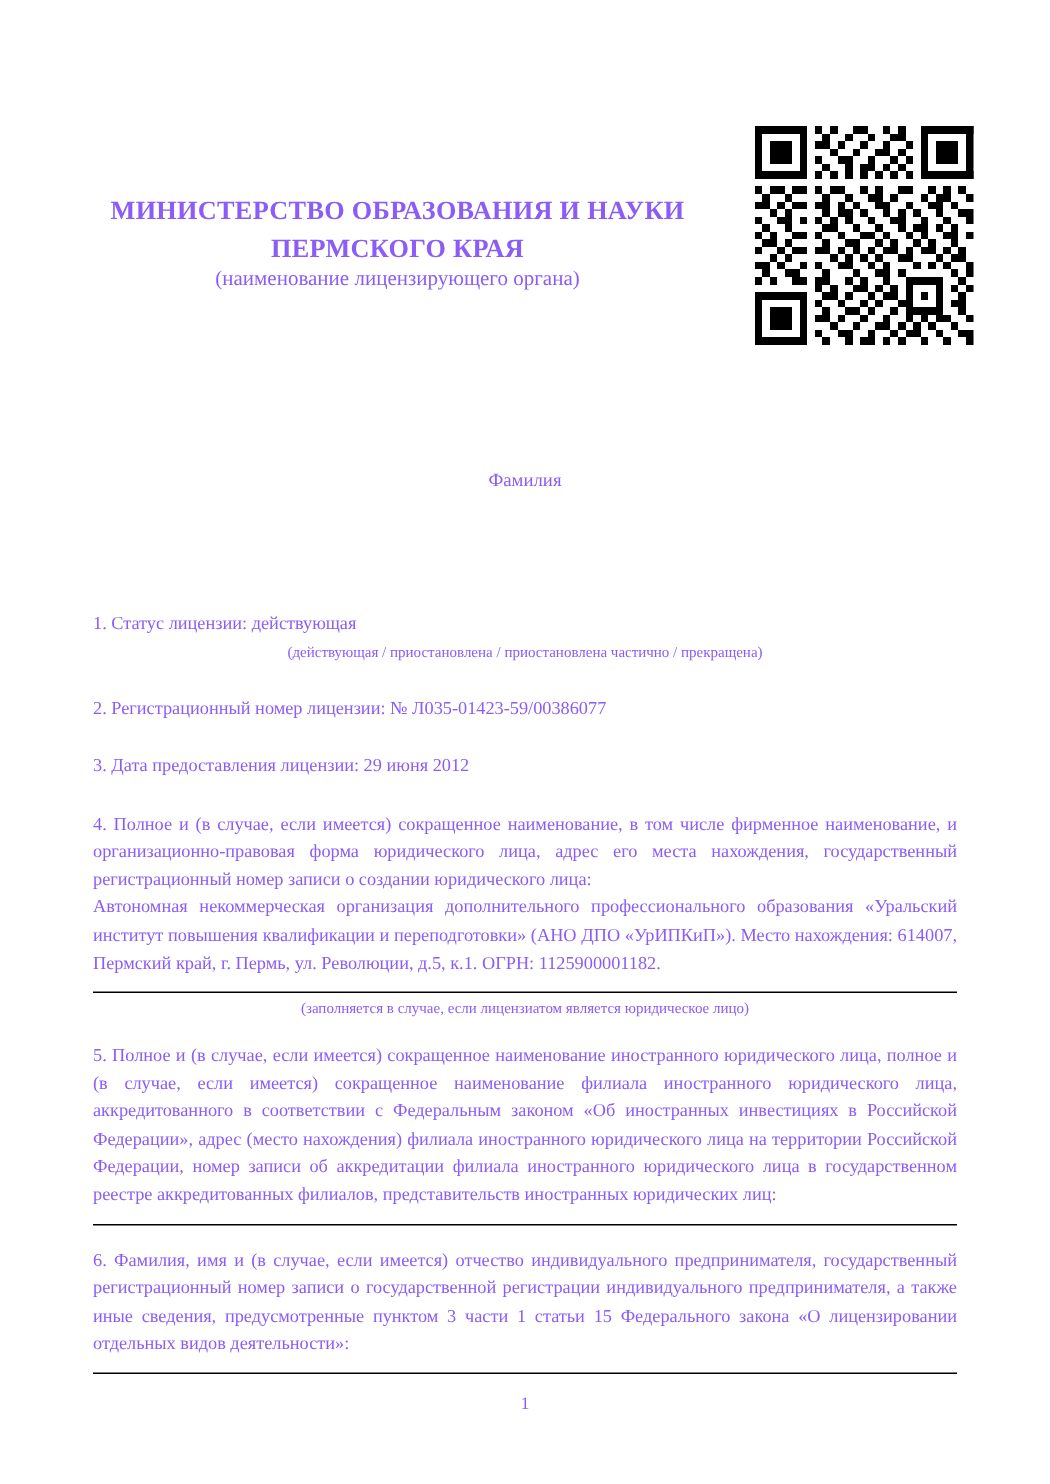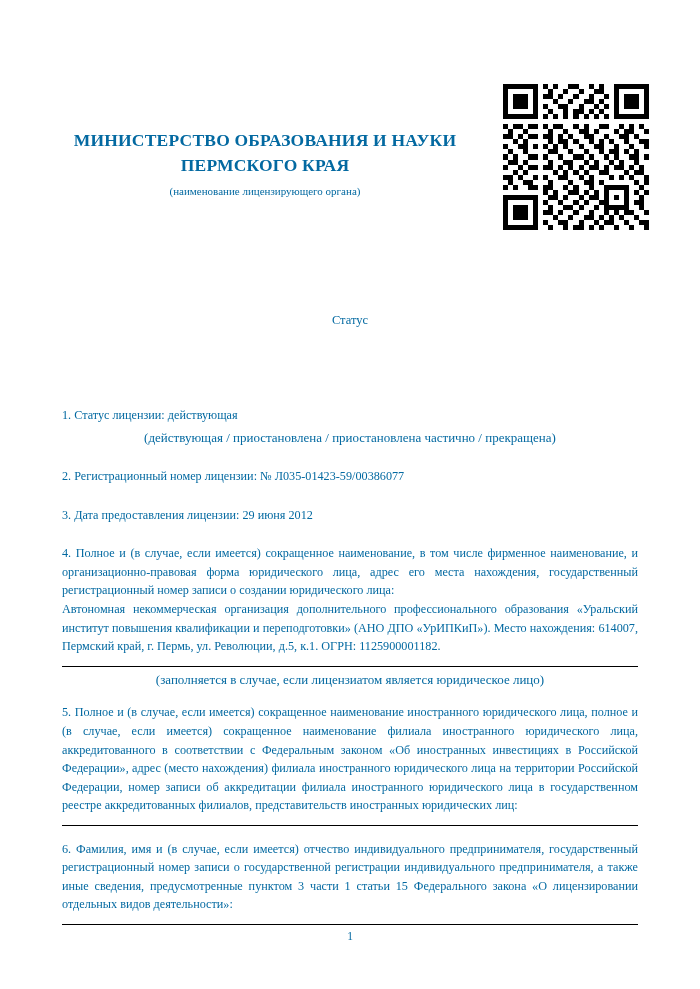--- a/index.html
+++ b/index.html
@@ -6,21 +6,21 @@
     margin: 0;
     padding: 0;
     background: #ffffff;
   }
   .page {
     position: relative;
     width: 700px;
     height: 989px;
     background: #ffffff;
     font-family: "Liberation Serif", serif;
-    color: #0369a1;
+    color: #8b5cf6;
     overflow: hidden;
   }
   .qr {
     position: absolute;
     top: 84px;
     left: 503px;
     width: 146px;
     height: 146px;
   }
   .qr svg { display: block; }
@@ -32,22 +32,21 @@
     width: 450px;
     text-align: center;
   }
   .header .title {
     font-size: 17.5px;
     font-weight: bold;
     line-height: 1.45;
     letter-spacing: 0.2px;
   }
   .header .subtitle {
-    font-size: 11px;
-    margin-top: 6px;
+    font-size: 14px;
   }
 
   .doc-title {
     position: absolute;
     top: 310px;
     left: 62px;
     width: 576px;
     text-align: center;
     font-size: 12.5px;
     line-height: 1.7;
@@ -65,21 +64,21 @@
 
   .item {
     margin-bottom: 0;
   }
   .para {
     text-align: justify;
     text-justify: inter-word;
   }
   .note {
     text-align: center;
-    font-size: 13px;
+    font-size: 10px;
     margin-top: 3px;
   }
   .gap-s { height: 14px; }
   .gap-m { height: 20px; }
   .blockline {
     height: 1px;
     background: #000;
     width: 100%;
     margin-top: 10px;
   }
@@ -354,21 +353,21 @@
       </g>
     </svg>
   </div>
 
   <div class="header">
     <div class="title">МИНИСТЕРСТВО ОБРАЗОВАНИЯ И НАУКИ ПЕРМСКОГО КРАЯ</div>
     <div class="subtitle">(наименование лицензирующего органа)</div>
   </div>
 
   <div class="doc-title">
-    <div>Статус</div>
+    <div>Фамилия</div>
   </div>
 
   <div class="body">
 
     <div class="item">
       <div class="para">1. Статус лицензии: действующая</div>
       <div class="note">(действующая / приостановлена / приостановлена частично / прекращена)</div>
     </div>
 
     <div class="gap-m"></div>

